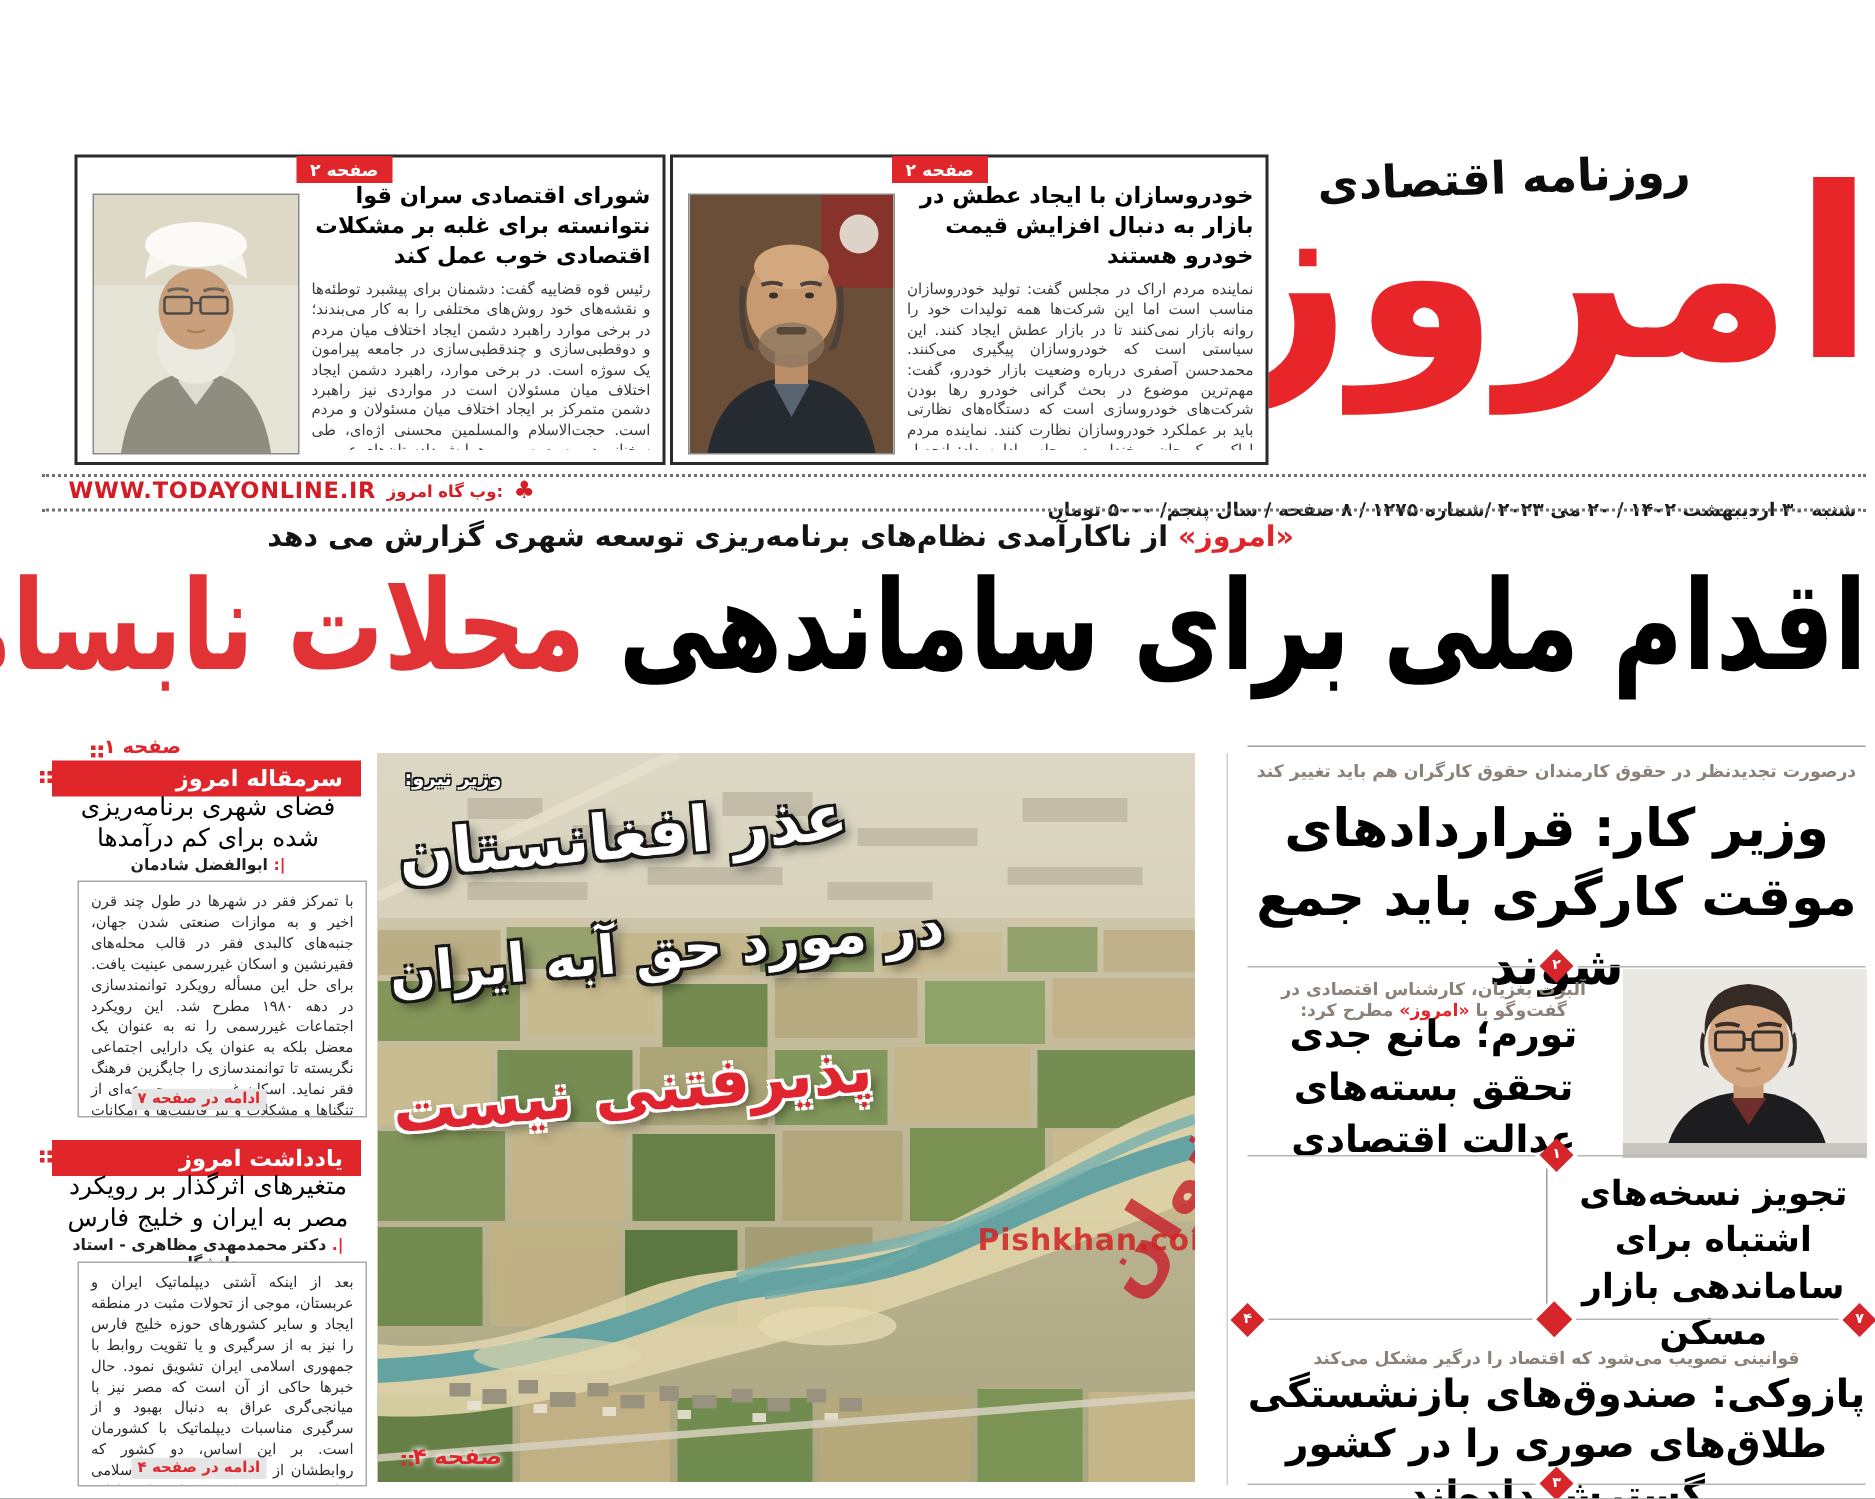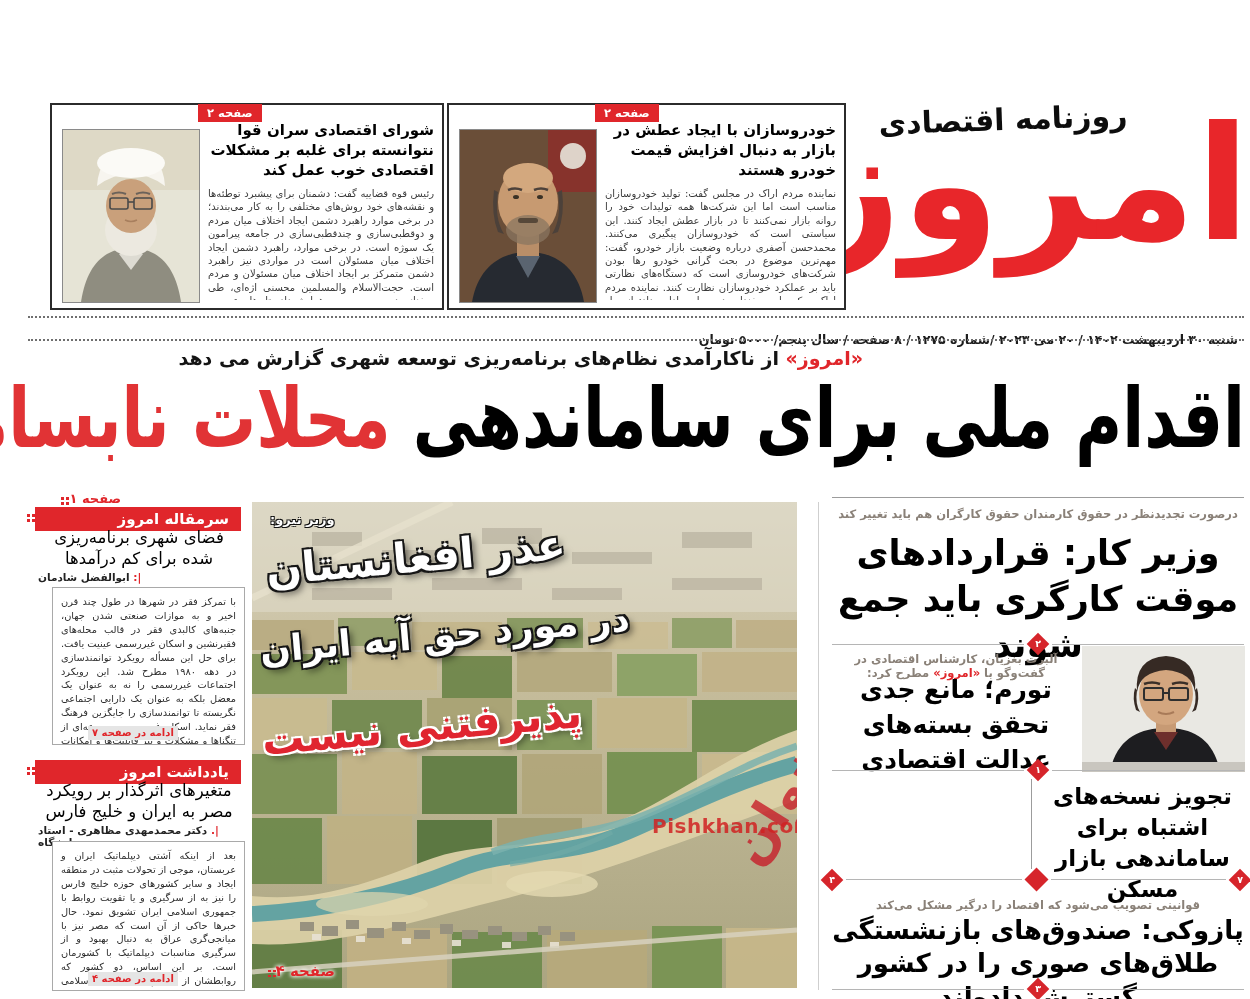--- a/index.html
+++ b/index.html
@@ -42,21 +42,21 @@
   .dotgrid{display:inline-block;width:2.5px;height:2.5px;background:#e0262b;
     box-shadow:5px 0 0 #e0262b,0 5px 0 #e0262b,5px 5px 0 #e0262b;margin-left:6px;}
   
   .secbar{position:absolute;left:35px;width:206px;height:24px;background:#e0262b;color:#fff;
     font-size:15px;font-weight:bold;line-height:24px;padding-right:12px;box-sizing:border-box;}
   #edbar{top:507px;} #notebar{top:760px;}
   .secdecor{position:absolute;left:-14px;top:7px;}
   .colhead{position:absolute;left:36px;width:206px;text-align:center;font-size:16.5px;
     font-weight:normal;line-height:1.25;color:#000;}
   #edhead{top:528px;} #notehead{top:781px;}
-  .byline{position:absolute;left:38px;width:202px;font-size:10.5px;font-weight:bold;color:#222;text-align:left;}
+  .byline{position:absolute;left:38px;width:202px;font-size:10.5px;font-weight:bold;color:#222;text-align:center;}
   .byline .bmark{color:#e0262b;font-weight:bold;}
   #edby{top:571px;} #noteby{top:824px;}
   .colbody{position:absolute;left:52px;width:193px;border:1px solid #a9a9a9;background:#fff;
     padding:7px 8px;box-sizing:border-box;font-size:9.8px;line-height:1.42;
     text-align:justify;color:#2c2c2c;overflow:hidden;}
   #edbody{top:587px;height:158px;} #notebody{top:841px;height:150px;}
   .cont{position:absolute;left:7px;bottom:4px;background:#e5e5e5;color:#e0262b;
     font-size:10px;font-weight:bold;padding:0 4px;margin-left:28px;}
   
   .photo-main{position:absolute;left:252px;top:502px;width:545px;height:486px;background:#b9b295;overflow:hidden;}
@@ -108,20 +108,25 @@
 </head>
 <body>
 
 <div class="page">
 
   <div class="tagline">روزنامه اقتصادی</div>
   <div class="logo">امروز</div>
 
   <div class="rule-dotted" id="rule-a"></div>
   <div class="dateline">شنبه ۳۰ اردیبهشت ۱۴۰۲ / ۲۰ می ۲۰۲۳ /شماره ۱۲۷۵ / ۸ صفحه / سال پنجم/ ۵۰۰۰ تومان</div>
+  <div class="website">
+    <span class="wurl">WWW.TODAYONLINE.IR</span>
+    <span class="wlabel">وب گاه امروز:</span>
+    <span class="club">♣</span>
+  </div>
   <div class="rule-dotted" id="rule-b"></div>
 
   <div class="tbox" id="tbox1">
     <span class="badge">صفحه ۲</span>
     <div class="tphoto">
       <svg viewBox="0 0 136 172" preserveAspectRatio="none">
         <rect width="136" height="172" fill="#e6e4d6"></rect>
         <rect width="136" height="60" fill="#ded9c6"></rect>
         <path d="M18 172 C24 132 44 118 68 118 C92 118 112 132 118 172 Z" fill="#8f8d80"></path>
         <path d="M56 124 L68 140 L80 124 L68 118 Z" fill="#dddbd2"></path>

